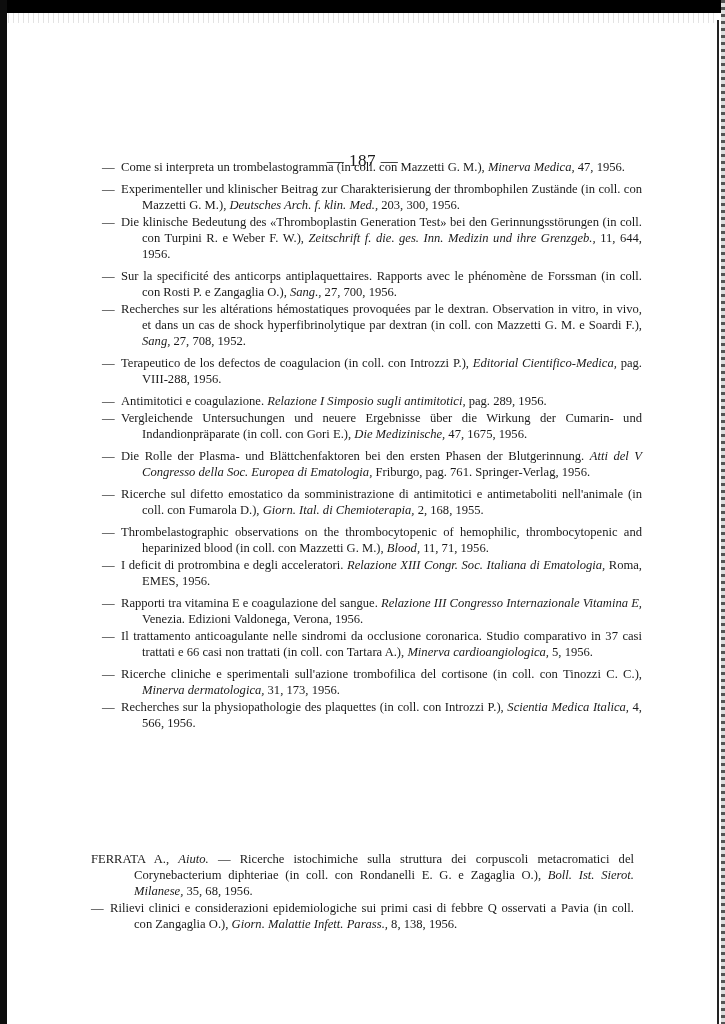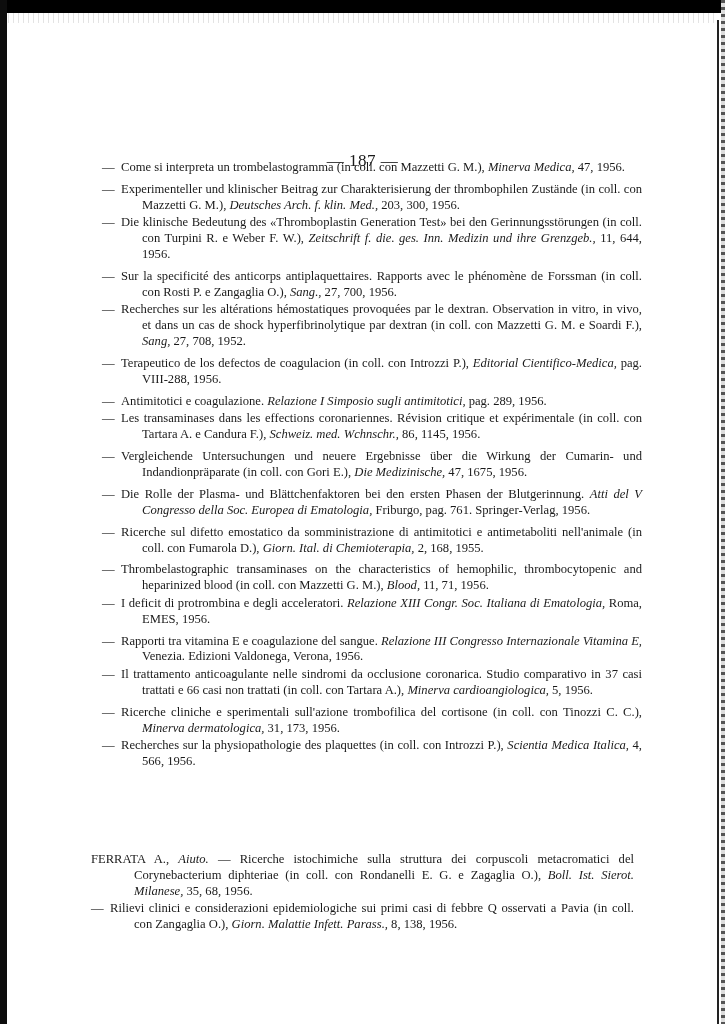--- a/index.html
+++ b/index.html
@@ -65,25 +65,24 @@
 <div class="page-number">— 187 —</div>
 
 <div class="entries" id="entries">
     <div class="entry gap"><span class="dash">—</span><span>Come si interpreta un trombelastogramma (in coll. con Mazzetti G. M.), </span><i>Minerva Medica,</i><span> 47, 1956.</span></div>
     <div class="entry"><span class="dash">—</span><span>Experimenteller und klinischer Beitrag zur Charakterisierung der thrombophilen Zustände (in coll. con Mazzetti G. M.), </span><i>Deutsches Arch. f. klin. Med.,</i><span> 203, 300, 1956.</span></div>
     <div class="entry gap"><span class="dash">—</span><span>Die klinische Bedeutung des «Thromboplastin Generation Test» bei den Gerinnungsstörungen (in coll. con Turpini R. e Weber F. W.), </span><i>Zeitschrift f. die. ges. Inn. Medizin und ihre Grenzgeb.,</i><span> 11, 644, 1956.</span></div>
     <div class="entry"><span class="dash">—</span><span>Sur la specificité des anticorps antiplaquettaires. Rapports avec le phénomène de Forssman (in coll. con Rosti P. e Zangaglia O.), </span><i>Sang.,</i><span> 27, 700, 1956.</span></div>
     <div class="entry gap"><span class="dash">—</span><span>Recherches sur les altérations hémostatiques provoquées par le dextran. Observation in vitro, in vivo, et dans un cas de shock hyperfibrinolytique par dextran (in coll. con Mazzetti G. M. e Soardi F.), </span><i>Sang,</i><span> 27, 708, 1952.</span></div>
     <div class="entry gap"><span class="dash">—</span><span>Terapeutico de los defectos de coagulacion (in coll. con Introzzi P.), </span><i>Editorial Cientifico-Medica,</i><span> pag. VIII-288, 1956.</span></div>
     <div class="entry"><span class="dash">—</span><span>Antimitotici e coagulazione. </span><i>Relazione I Simposio sugli antimitotici,</i><span> pag. 289, 1956.</span></div>
-    <div class="entry gap"><span class="dash">—</span><span>Les transaminases dans les effections coronariennes. Révision critique et expérimentale (in coll. con Tartara A. e Candura F.), </span><i>Schweiz. med. Wchnschr.,</i><span> 86, 1145, 1956.</span></div>
     <div class="entry gap"><span class="dash">—</span><span>Vergleichende Untersuchungen und neuere Ergebnisse über die Wirkung der Cumarin- und Indandionpräparate (in coll. con Gori E.), </span><i>Die Medizinische,</i><span> 47, 1675, 1956.</span></div>
     <div class="entry gap"><span class="dash">—</span><span>Die Rolle der Plasma- und Blättchenfaktoren bei den ersten Phasen der Blutgerinnung. </span><i>Atti del V Congresso della Soc. Europea di Ematologia,</i><span> Friburgo, pag. 761. Springer-Verlag, 1956.</span></div>
     <div class="entry gap"><span class="dash">—</span><span>Ricerche sul difetto emostatico da somministrazione di antimitotici e antimetaboliti nell'animale (in coll. con Fumarola D.), </span><i>Giorn. Ital. di Chemioterapia,</i><span> 2, 168, 1955.</span></div>
-    <div class="entry"><span class="dash">—</span><span>Thrombelastographic transaminases on the characteristics of hemophilic, thrombocytopenic and heparinized blood (in coll. con Mazzetti G. M.), </span><i>Blood,</i><span> 11, 71, 1956.</span></div>
+    <div class="entry"><span class="dash">—</span><span>Thrombelastographic observations on the thrombocytopenic of hemophilic, thrombocytopenic and heparinized blood (in coll. con Mazzetti G. M.), </span><i>Blood,</i><span> 11, 71, 1956.</span></div>
     <div class="entry gap"><span class="dash">—</span><span>I deficit di protrombina e degli acceleratori. </span><i>Relazione XIII Congr. Soc. Italiana di Ematologia,</i><span> Roma, EMES, 1956.</span></div>
     <div class="entry"><span class="dash">—</span><span>Rapporti tra vitamina E e coagulazione del sangue. </span><i>Relazione III Congresso Internazionale Vitamina E,</i><span> Venezia. Edizioni Valdonega, Verona, 1956.</span></div>
     <div class="entry gap"><span class="dash">—</span><span>Il trattamento anticoagulante nelle sindromi da occlusione coronarica. Studio comparativo in 37 casi trattati e 66 casi non trattati (in coll. con Tartara A.), </span><i>Minerva cardioangiologica,</i><span> 5, 1956.</span></div>
     <div class="entry"><span class="dash">—</span><span>Ricerche cliniche e sperimentali sull'azione trombofilica del cortisone (in coll. con Tinozzi C. C.), </span><i>Minerva dermatologica,</i><span> 31, 173, 1956.</span></div>
     <div class="entry"><span class="dash">—</span><span>Recherches sur la physiopathologie des plaquettes (in coll. con Introzzi P.), </span><i>Scientia Medica Italica,</i><span> 4, 566, 1956.</span></div>
   </div>
 
 <div class="section">
   <div class="entry">
     <span>FERRATA A., </span><i>Aiuto.</i><span> — Ricerche istochimiche sulla struttura dei corpuscoli metacromatici del Corynebacterium diphteriae (in coll. con Rondanelli E. G. e Zagaglia O.), </span><i>Boll. Ist. Sierot. Milanese,</i><span> 35, 68, 1956.</span>

